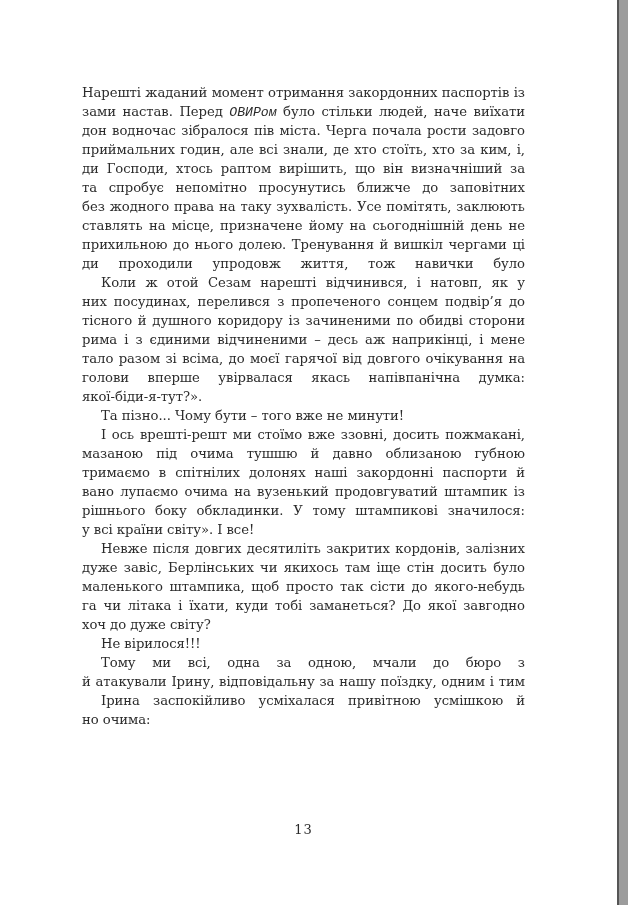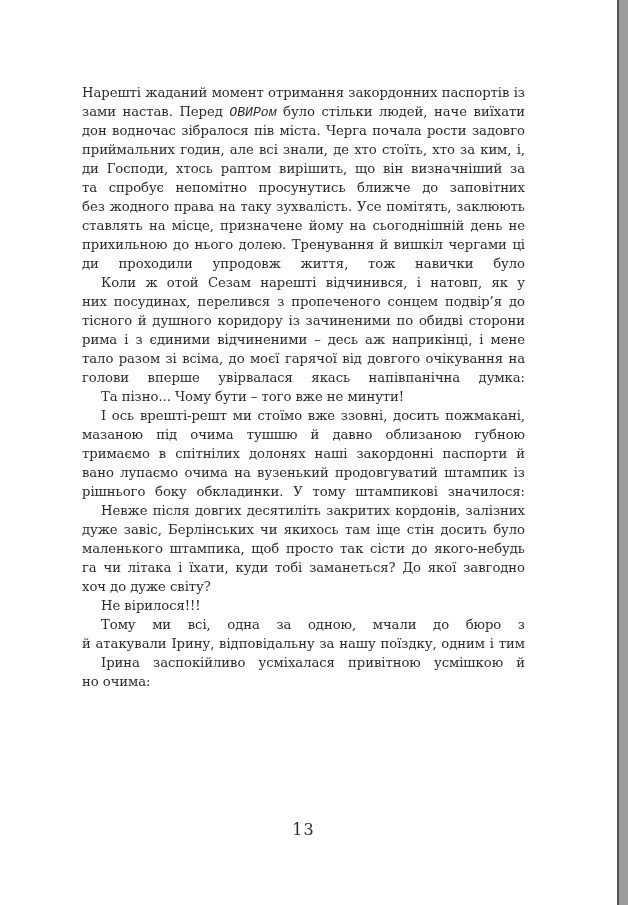--- a/index.html
+++ b/index.html
@@ -48,21 +48,21 @@
   .line i {
     font-style: italic;
     font-family: Liberation Mono, monospace;
   }
   .page-number {
     position: absolute;
     left: 82px;
     top: 820px;
     width: 443px;
     text-align: center;
-    font-size: 16px;
+    font-size: 13px;
     line-height: 19px;
     color: #2b2b2b;
     letter-spacing: 1px;
   }
   .page-edge-strip {
     position: absolute;
     top: 0;
     right: 0;
     bottom: 0;
     width: 9px;
@@ -87,30 +87,32 @@
         <div class="line">прихильною до нього долею. Тренування й вишкіл чергами ці лю-</div>
         <div class="line last">ди проходили упродовж життя, тож навички було відпрацьовано.</div>
       </div>
       <div class="paragraph">
         <div class="line indent">Коли ж отой Сезам нарешті відчинився, і натовп, як у сполуче-</div>
         <div class="line">них посудинах, перелився з пропеченого сонцем подвір’я до довгого,</div>
         <div class="line">тісного й душного коридору із зачиненими по обидві сторони две-</div>
         <div class="line">рима і з єдиними відчиненими – десь аж наприкінці, і мене засмок-</div>
         <div class="line">тало разом зі всіма, до моєї гарячої від довгого очікування на сонці</div>
         <div class="line">голови вперше увірвалася якась напівпанічна думка: «Мамочко-</div>
+        <div class="line last">якої-біди-я-тут?».</div>
       </div>
       <div class="paragraph">
         <div class="line last indent">Та пізно... Чому бути – того вже не минути!</div>
       </div>
       <div class="paragraph">
         <div class="line indent">І ось врешті-решт ми стоїмо вже ззовні, досить пожмакані, із роз-</div>
         <div class="line">мазаною під очима тушшю й давно облизаною губною помадою,</div>
         <div class="line">тримаємо в спітнілих долонях наші закордонні паспорти й здиво-</div>
         <div class="line">вано лупаємо очима на вузенький продовгуватий штампик із внут-</div>
         <div class="line">рішнього боку обкладинки. У тому штампикові значилося: «Виїзд</div>
+        <div class="line last">у всі країни світу». І все!</div>
       </div>
       <div class="paragraph">
         <div class="line indent">Невже після довгих десятиліть закритих кордонів, залізних і не</div>
         <div class="line">дуже завіс, Берлінських чи якихось там іще стін досить було отого</div>
         <div class="line">маленького штампика, щоб просто так сісти до якого-небудь потя-</div>
         <div class="line">га чи літака і їхати, куди тобі заманеться? До якої завгодно країни,</div>
         <div class="line last">хоч до дуже світу?</div>
       </div>
       <div class="paragraph">
         <div class="line last indent">Не вірилося!!!</div>

